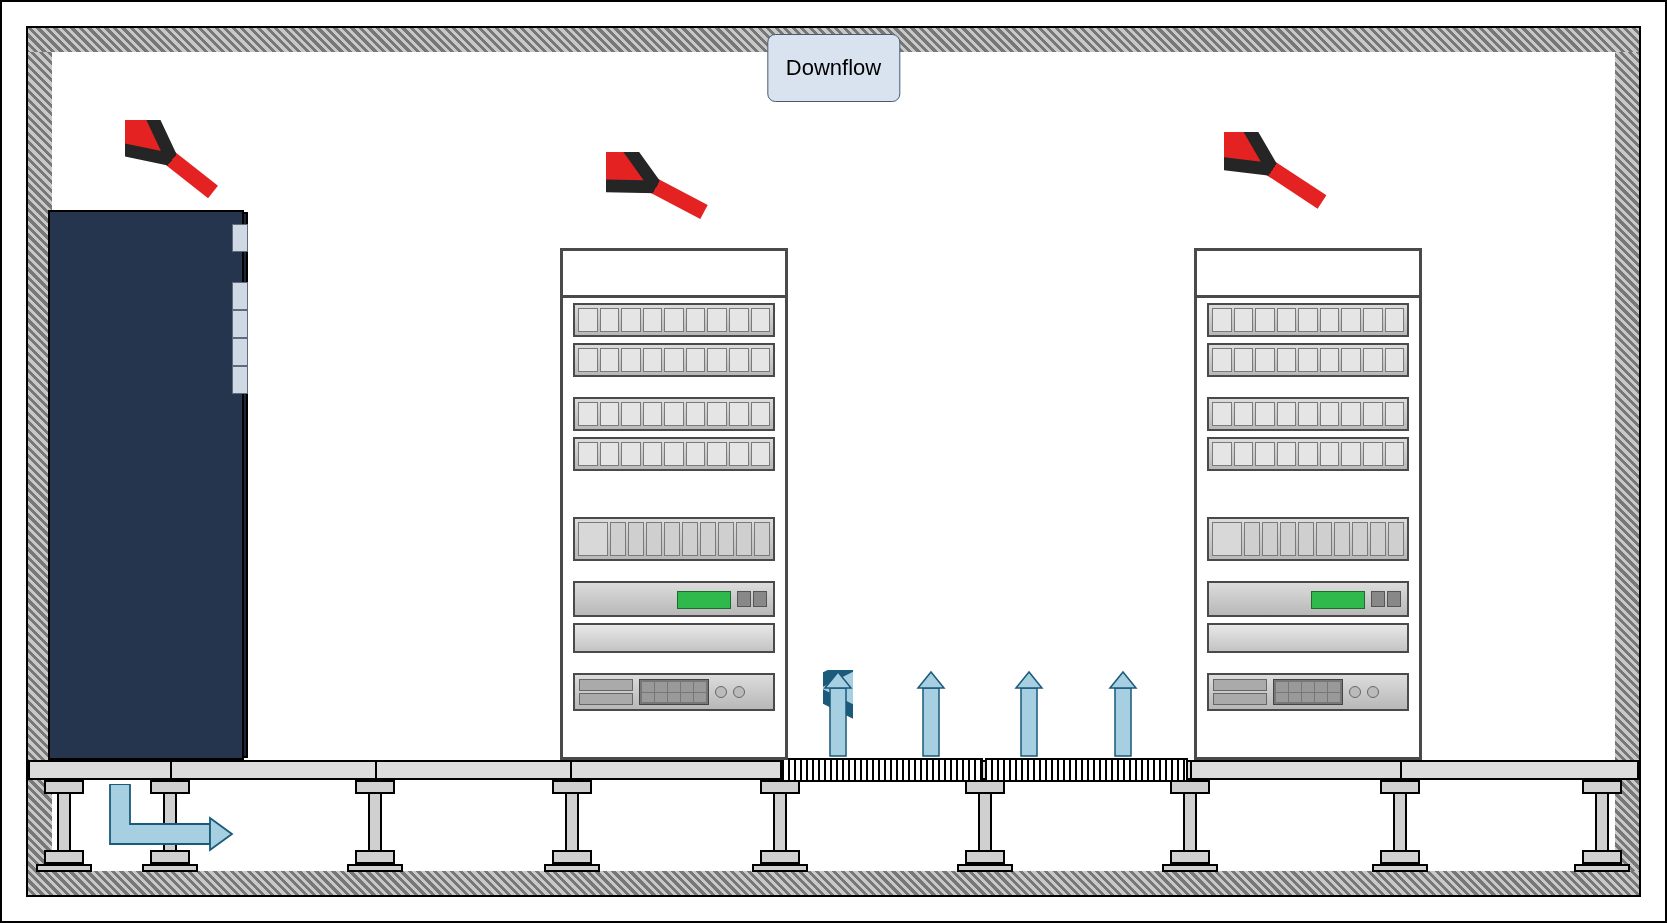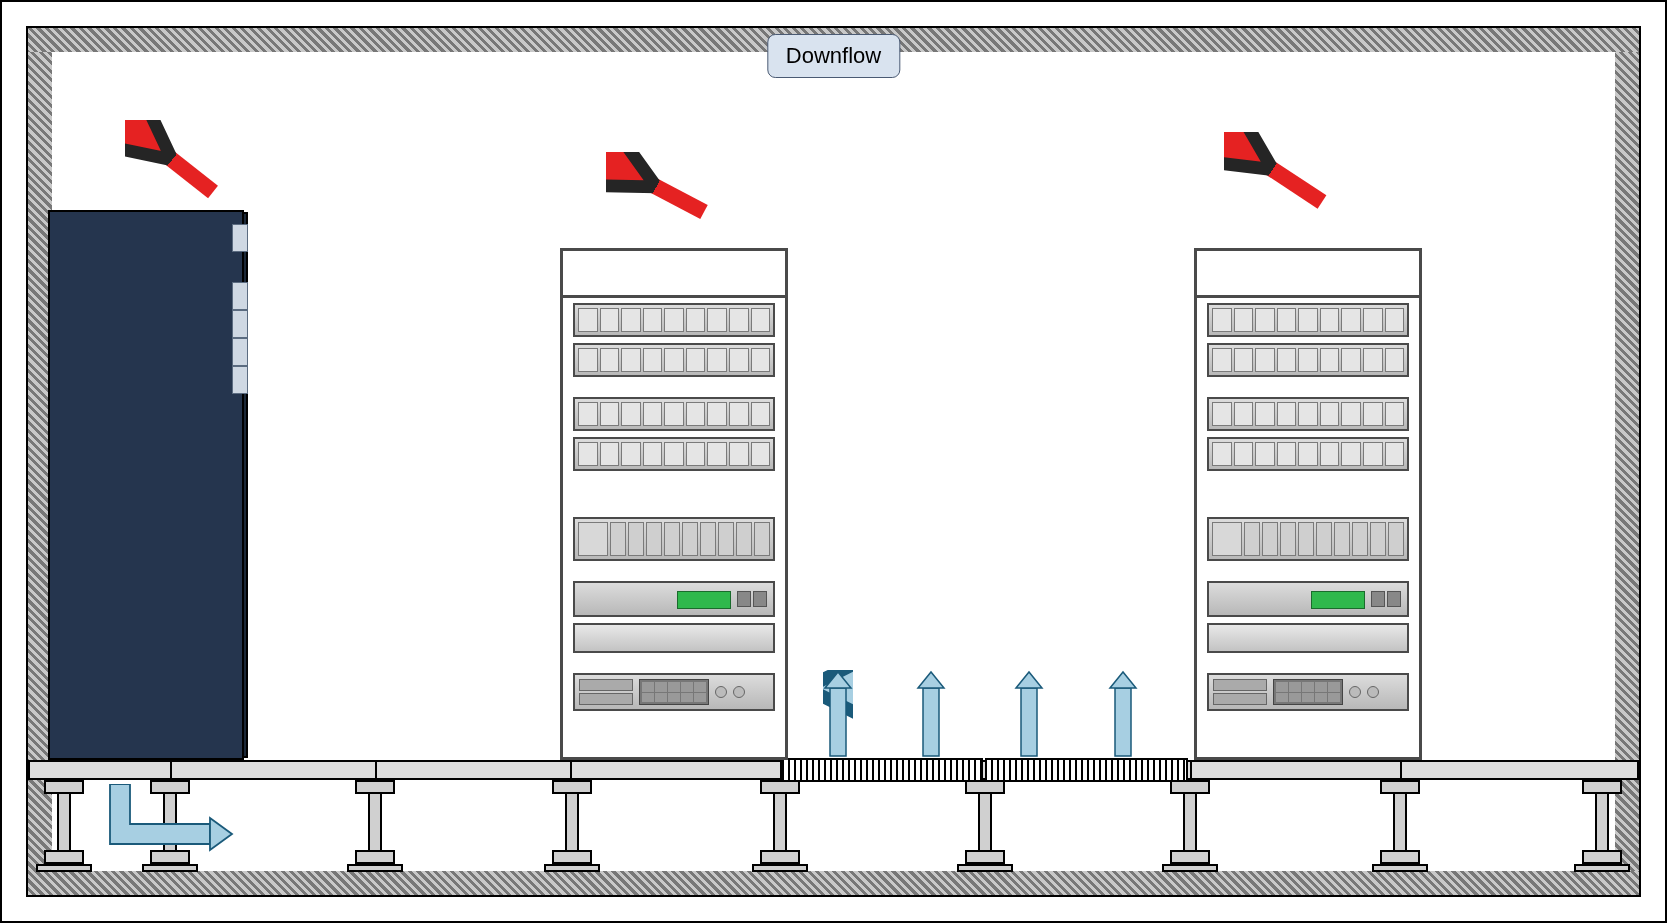--- a/index.html
+++ b/index.html
@@ -40,21 +40,21 @@
   }
 
   .title-badge {
     position: absolute;
     top: 34px;
     left: 50%;
     transform: translateX(-50%);
     background: #d9e3ef;
     border: 1px solid #4a5a73;
     border-radius: 8px;
-    padding: 8px 18px;
+    padding: 20px 18px;
     font-size: 22px;
     color: #000;
   }
 
   
   .floor {
     position: absolute;
     left: 28px;
     right: 28px;
     top: 760px;

